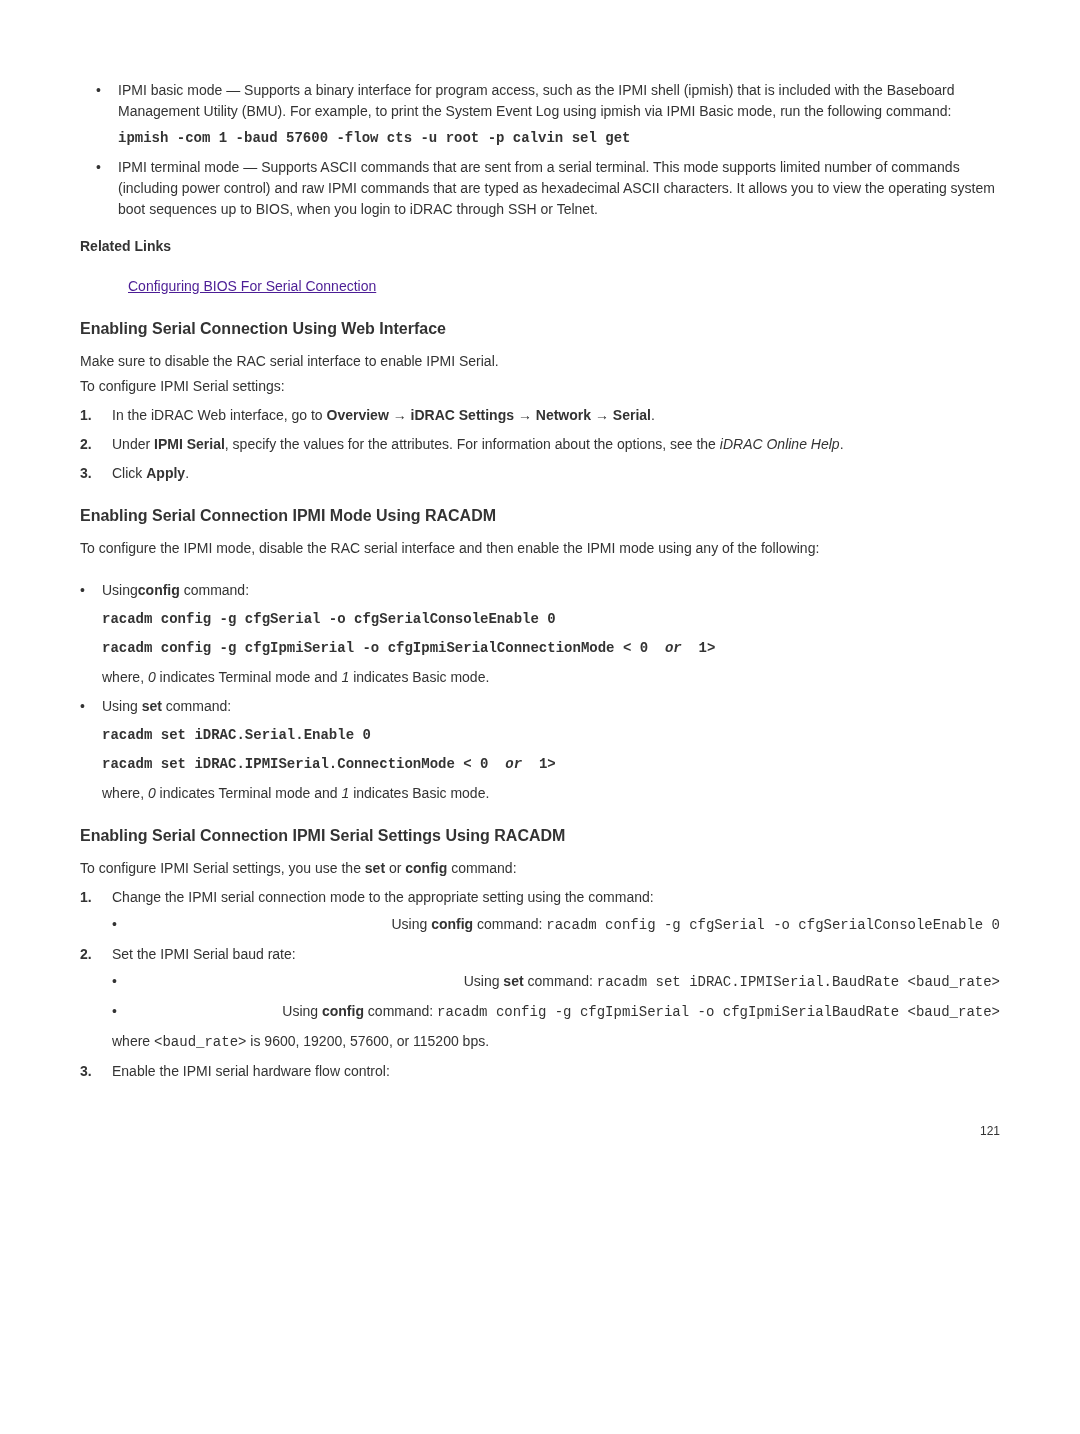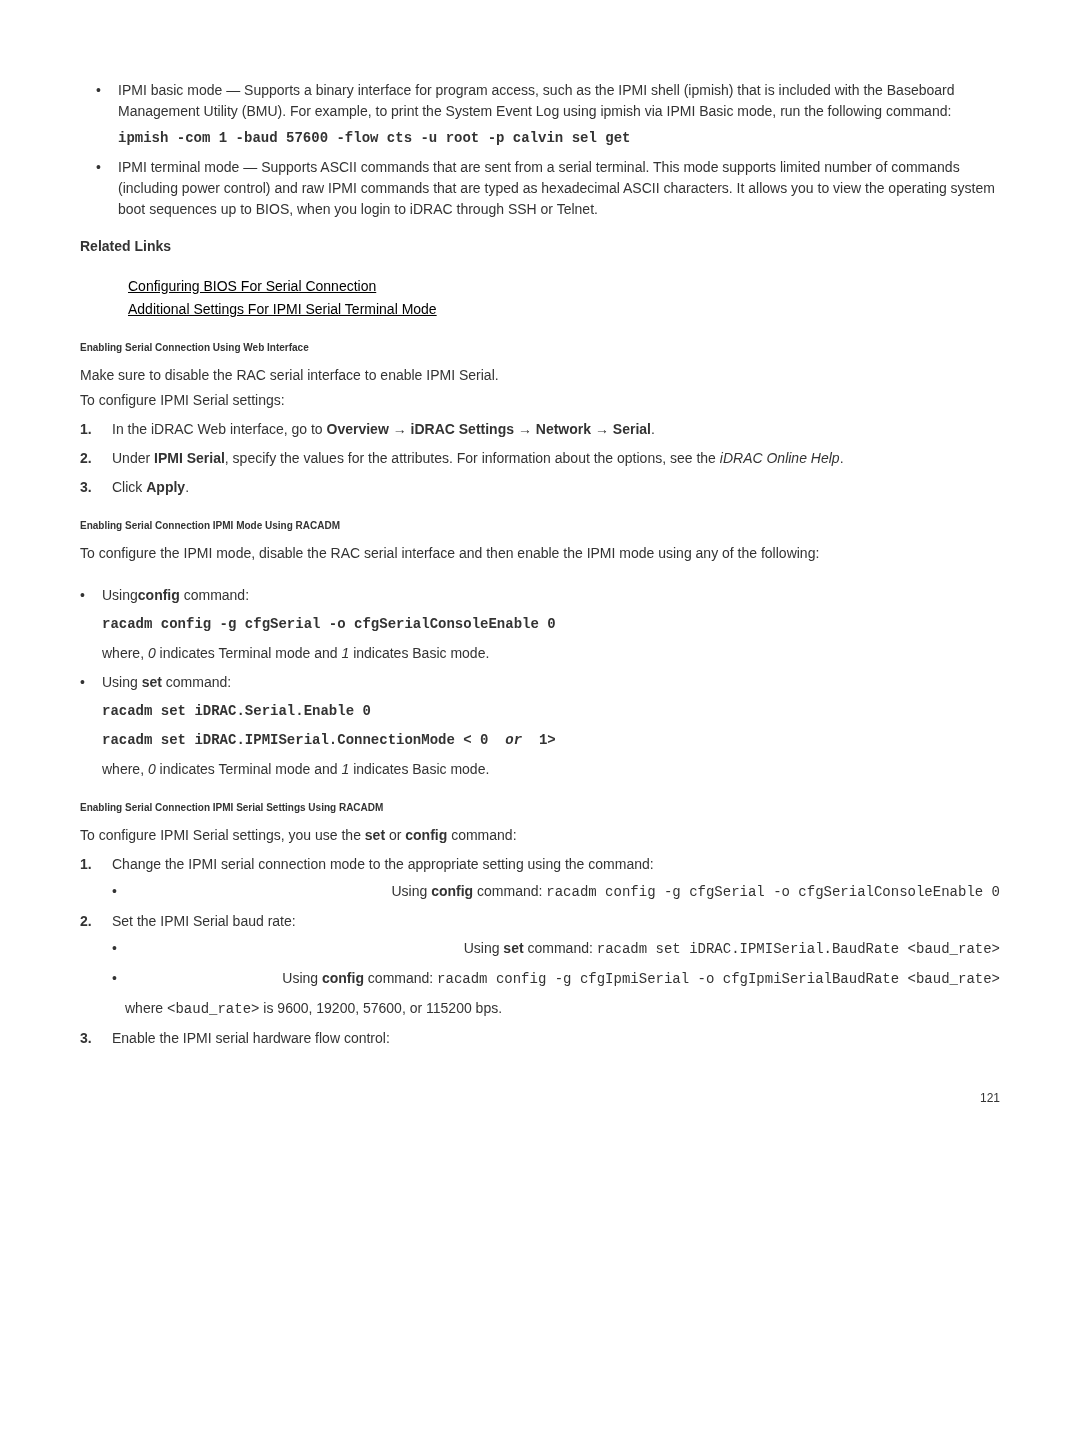--- a/index.html
+++ b/index.html
@@ -22,24 +22,24 @@
     .code { font-family: "Courier New", Courier, monospace; font-size: 14px; }
     .code-block {
       font-family: "Courier New", Courier, monospace;
       font-size: 14px;
       margin: 8px 0 8px 22px;
       white-space: pre-wrap;
       font-weight: bold;
     }
     .code-block.nested { margin-left: 0; }
     h3.section {
-      font-weight: bold; font-size: 10px; margin-top: 20px; margin-bottom: 10px;
+      font-weight: bold; font-size: 16px; margin-top: 20px; margin-bottom: 10px;
     }
     h3.related { font-weight: bold; font-size: 14px; margin-top: 16px; margin-bottom: 19px; }
-    .link { color: #000000; text-decoration: underline; cursor: pointer; }
+    .link { color: #4c1d95; text-decoration: underline; cursor: pointer; }
     .links-block { padding-left: 48px; margin-bottom: 16px; }
     .links-block div { margin-bottom: 2px; }
     .ol { list-style: none; padding-left: 0; margin-bottom: 10px; }
     .ol > li { position: relative; padding-left: 32px; margin-bottom: 8px; }
     .ol > li > .num { position: absolute; left: 0; font-weight: bold; }
     .italic { font-style: italic; }
     .bold { font-weight: bold; }
     .page-num { text-align: right; font-size: 12px; margin-top: 40px; }
     p { margin-bottom: 8px; }
     p.intro { margin-bottom: 4px; }
@@ -53,21 +53,20 @@
     <div class="code-block nested" style="margin-left:0; margin-top:6px;">ipmish -com 1 -baud 57600 -flow cts -u root -p calvin sel get</div>
   </li>
   <li>
     <span>IPMI terminal mode — Supports ASCII commands that are sent from a serial terminal. This mode supports limited number of commands (including power control) and raw IPMI commands that are typed as hexadecimal ASCII characters. It allows you to view the operating system boot sequences up to BIOS, when you login to iDRAC through SSH or Telnet.</span>
   </li>
 </ul>
 
 <h3 class="related">Related Links</h3>
 <div class="links-block">
   <div><a class="link">Configuring BIOS For Serial Connection</a></div>
-  <div><a class="link">Additional Settings For IPMI Serial Terminal Mode</a></div>
 </div>
 
 <h3 class="section">Enabling Serial Connection Using Web Interface</h3>
 <p class="intro">Make sure to disable the RAC serial interface to enable IPMI Serial.</p>
 <p>To configure IPMI Serial settings:</p>
 <ol class="ol">
   <li><span class="num">1.</span>
     <span>In the iDRAC Web interface, go to </span><span class="bold">Overview</span><span> → </span><span class="bold">iDRAC Settings</span><span> → </span><span class="bold">Network</span><span> → </span><span class="bold">Serial</span><span>.</span>
   </li>
   <li><span class="num">2.</span>
@@ -77,20 +76,21 @@
     <span>Click </span><span class="bold">Apply</span><span>.</span>
   </li>
 </ol>
 
 <h3 class="section">Enabling Serial Connection IPMI Mode Using RACADM</h3>
 <p>To configure the IPMI mode, disable the RAC serial interface and then enable the IPMI mode using any of the following:</p>
 <ul class="bullet-list" style="padding-left:0;margin-top:21px;">
   <li>
     <span>Using</span><span class="bold">config</span><span> command:</span>
     <div class="code-block nested">racadm config -g cfgSerial -o cfgSerialConsoleEnable 0</div>
+    <div class="code-block nested"><span>racadm config -g cfgIpmiSerial -o cfgIpmiSerialConnectionMode &lt; 0  </span><span class="italic">or</span><span>  1&gt;</span></div>
     <div><span>where, </span><span class="italic">0</span><span> indicates Terminal mode and </span><span class="italic">1</span><span> indicates Basic mode.</span></div>
   </li>
   <li>
     <span>Using </span><span class="bold">set</span><span> command:</span>
     <div class="code-block nested">racadm set iDRAC.Serial.Enable 0</div>
     <div class="code-block nested"><span>racadm set iDRAC.IPMISerial.ConnectionMode &lt; 0  </span><span class="italic">or</span><span>  1&gt;</span></div>
     <div><span>where, </span><span class="italic">0</span><span> indicates Terminal mode and </span><span class="italic">1</span><span> indicates Basic mode.</span></div>
   </li>
 </ul>
 
@@ -110,21 +110,21 @@
   <li><span class="num">2.</span>
     <span>Set the IPMI Serial baud rate:</span>
     <ul class="bullet-list sub">
       <li>
         <span>Using </span><span class="bold">set</span><span> command: </span><span class="code">racadm set iDRAC.IPMISerial.BaudRate &lt;baud_rate&gt;</span>
       </li>
       <li>
         <span>Using </span><span class="bold">config</span><span> command: </span><span class="code">racadm config -g cfgIpmiSerial -o cfgIpmiSerialBaudRate &lt;baud_rate&gt;</span>
       </li>
     </ul>
-    <div style="margin-top:8px;margin-left:13px;">
+    <div style="margin-top:8px;">
       <span>where </span><span class="code">&lt;baud_rate&gt;</span><span> is 9600, 19200, 57600, or 115200 bps.</span>
     </div>
   </li>
   <li><span class="num">3.</span>
     <span>Enable the IPMI serial hardware flow control:</span>
   </li>
 </ol>
 
 <div class="page-num">121</div>
 

